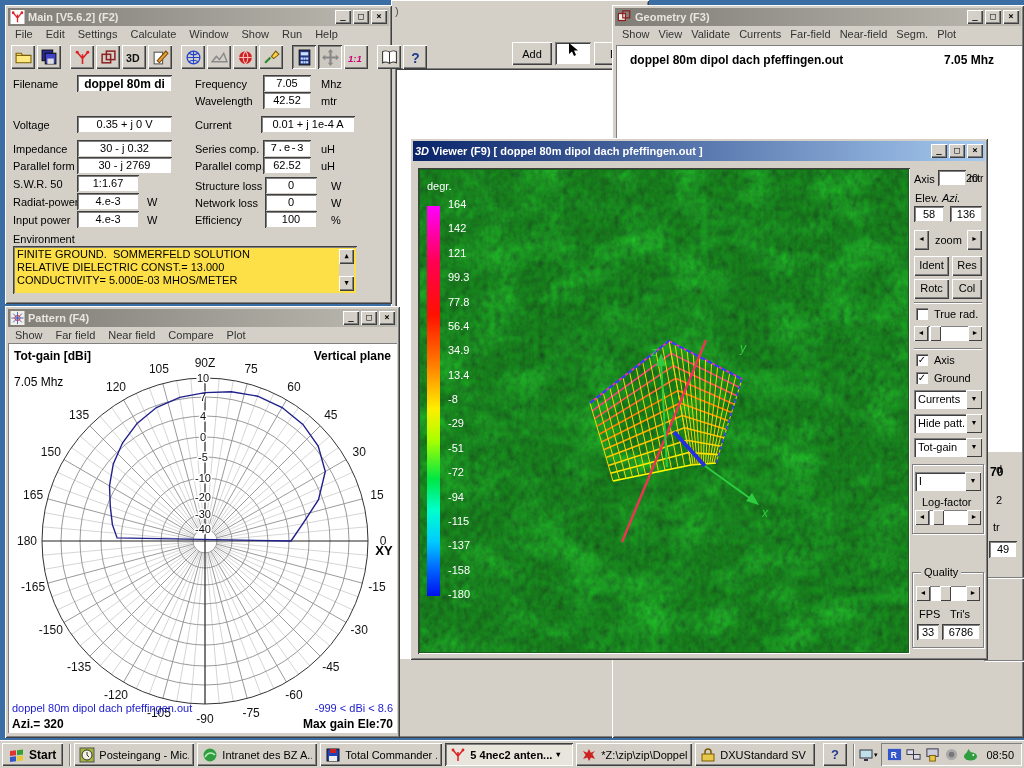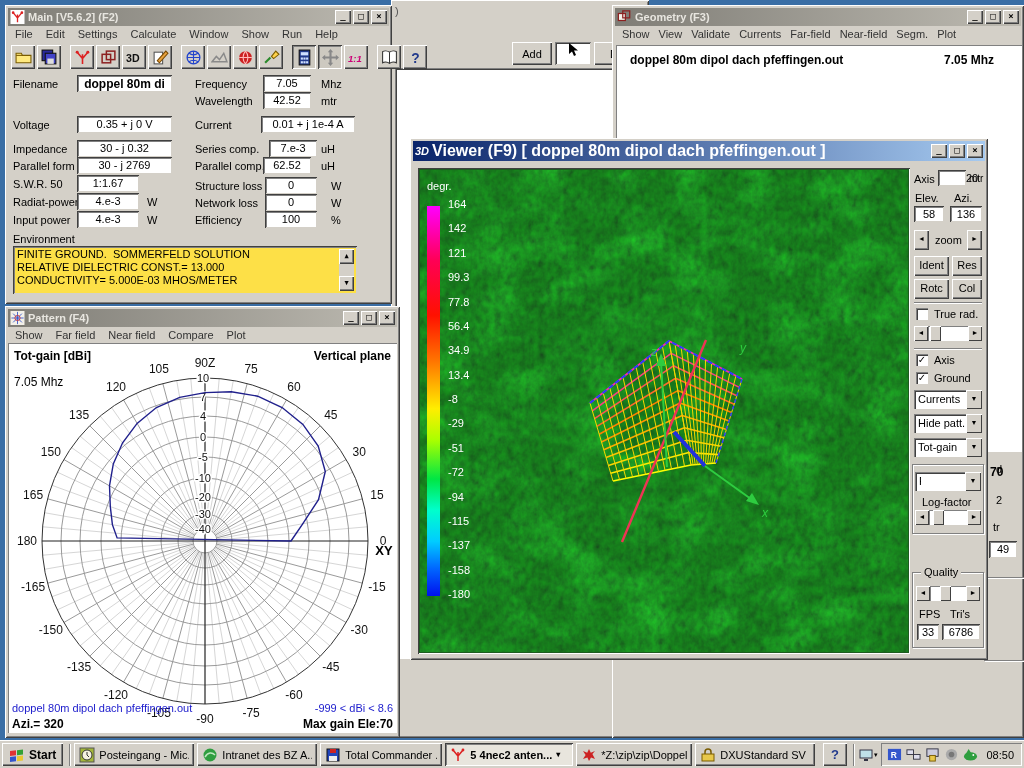--- a/index.html
+++ b/index.html
@@ -278,21 +278,21 @@
   <div class="lb" style="left:316px;top:90px;">mtr</div>
 
   <div class="lb" style="left:8px;top:114px;">Voltage</div>
   <div class="vl" style="left:72px;top:111px;width:95px;">0.35 + j 0 V</div>
   <div class="lb" style="left:190px;top:114px;">Current</div>
   <div class="vl" style="left:256px;top:111px;width:94px;">0.01 + j 1e-4 A</div>
 
   <div class="lb" style="left:8px;top:138px;">Impedance</div>
   <div class="vl" style="left:72px;top:135px;width:95px;">30 - j 0.32</div>
   <div class="lb" style="left:190px;top:138px;">Series comp.</div>
-  <div class="vl" style="left:264px;top:135px;width:48px;">7.e-3</div>
+  <div class="vl" style="left:258px;top:135px;width:48px;font-family:Liberation Mono, monospace;">7.e-3</div>
   <div class="lb" style="left:316px;top:138px;">uH</div>
   <div class="lb" style="left:8px;top:155px;">Parallel form</div>
   <div class="vl" style="left:72px;top:152px;width:95px;">30 - j 2769</div>
   <div class="lb" style="left:190px;top:155px;">Parallel comp.</div>
   <div class="vl" style="left:258px;top:152px;width:48px;">62.52</div>
   <div class="lb" style="left:316px;top:155px;">uH</div>
 
   <div class="lb" style="left:8px;top:173px;">S.W.R. 50</div>
   <div class="vl" style="left:72px;top:170px;width:62px;">1:1.67</div>
   <div class="lb" style="left:190px;top:175px;">Structure loss</div>
@@ -465,21 +465,21 @@
     <div class="pfoot" style="left:4px;top:359px;">doppel 80m dipol dach pfeffingen.out</div>
     <div class="pfoot" style="right:4px;top:359px;">-999 &lt; dBi &lt; 8.6</div>
     <div class="pfootb" style="left:4px;top:374px;">Azi.= 320</div>
     <div class="pfootb" style="right:4px;top:374px;">Max gain Ele:70</div>
   </div>
 </div>
 
 <div class="win" id="viewwin" style="left:410px;top:138px;width:578px;height:522px;z-index:5;">
   <div class="tb active" style="height:20px;">
     <span class="bold" style="font-size:11px;font-style:italic;">3D</span>
-    <span class="t" style="font-size:16px;">Viewer (F9)    [  doppel 80m dipol dach pfeffingen.out ]</span>
+    <span class="t" style="font-size:11px;">Viewer (F9)    [  doppel 80m dipol dach pfeffingen.out ]</span>
     <span class="caps">
       <span class="cap">_</span>
       <span class="cap">□</span>
       <span class="cap">×</span>
     </span>
   </div>
   <div class="abs" id="green" style="left:8px;top:30px;width:492px;height:486px;box-shadow:inset 1px 1px 0 #404040, inset -1px -1px 0 #fff;padding:2px;background:#1e5c20;">
     <svg id="scene" width="488" height="482" viewBox="0 0 488 482">
       <defs>
         <filter id="grass" x="0" y="0" width="100%" height="100%">
@@ -578,21 +578,21 @@
           <div>-158</div>
           <div>-180</div>
         </div>
     </div>
   </div>
   <div id="vpanel" style="left:504px;top:30px;width:70px;height:486px;">
     <div class="plabel" style="left:0;top:5px;">Axis</div>
     <div class="pval" style="left:24px;top:2px;width:28px;padding-left:28px;">20</div>
     <div class="plabel" style="left:55px;top:5px;font-size:10px;">mtr</div>
     <div class="plabel" style="left:1px;top:24px;">Elev.</div>
-    <div class="plabel" style="left:40px;top:24px;">Azi.</div>
+    <div class="plabel" style="left:28px;top:24px;font-style:italic;">Azi.</div>
     <div class="pval" style="left:0;top:38px;width:30px;">58</div>
     <div class="pval" style="left:36px;top:38px;width:32px;">136</div>
     <div class="pbtn btn" style="left:0;top:62px;width:15px;font-size:7px;">◄</div>
     <div class="plabel" style="left:21px;top:66px;">zoom</div>
     <div class="pbtn btn" style="left:53px;top:62px;width:15px;font-size:7px;">►</div>
     <div class="pbtn btn" style="left:0;top:88px;width:35px;">Ident</div>
     <div class="pbtn btn" style="left:38px;top:88px;width:30px;">Res</div>
     <div class="pbtn btn" style="left:0;top:111px;width:35px;">Rotc</div>
     <div class="pbtn btn" style="left:38px;top:111px;width:30px;">Col</div>
     <div class="etch" style="left:0;top:134px;width:68px;"></div>

